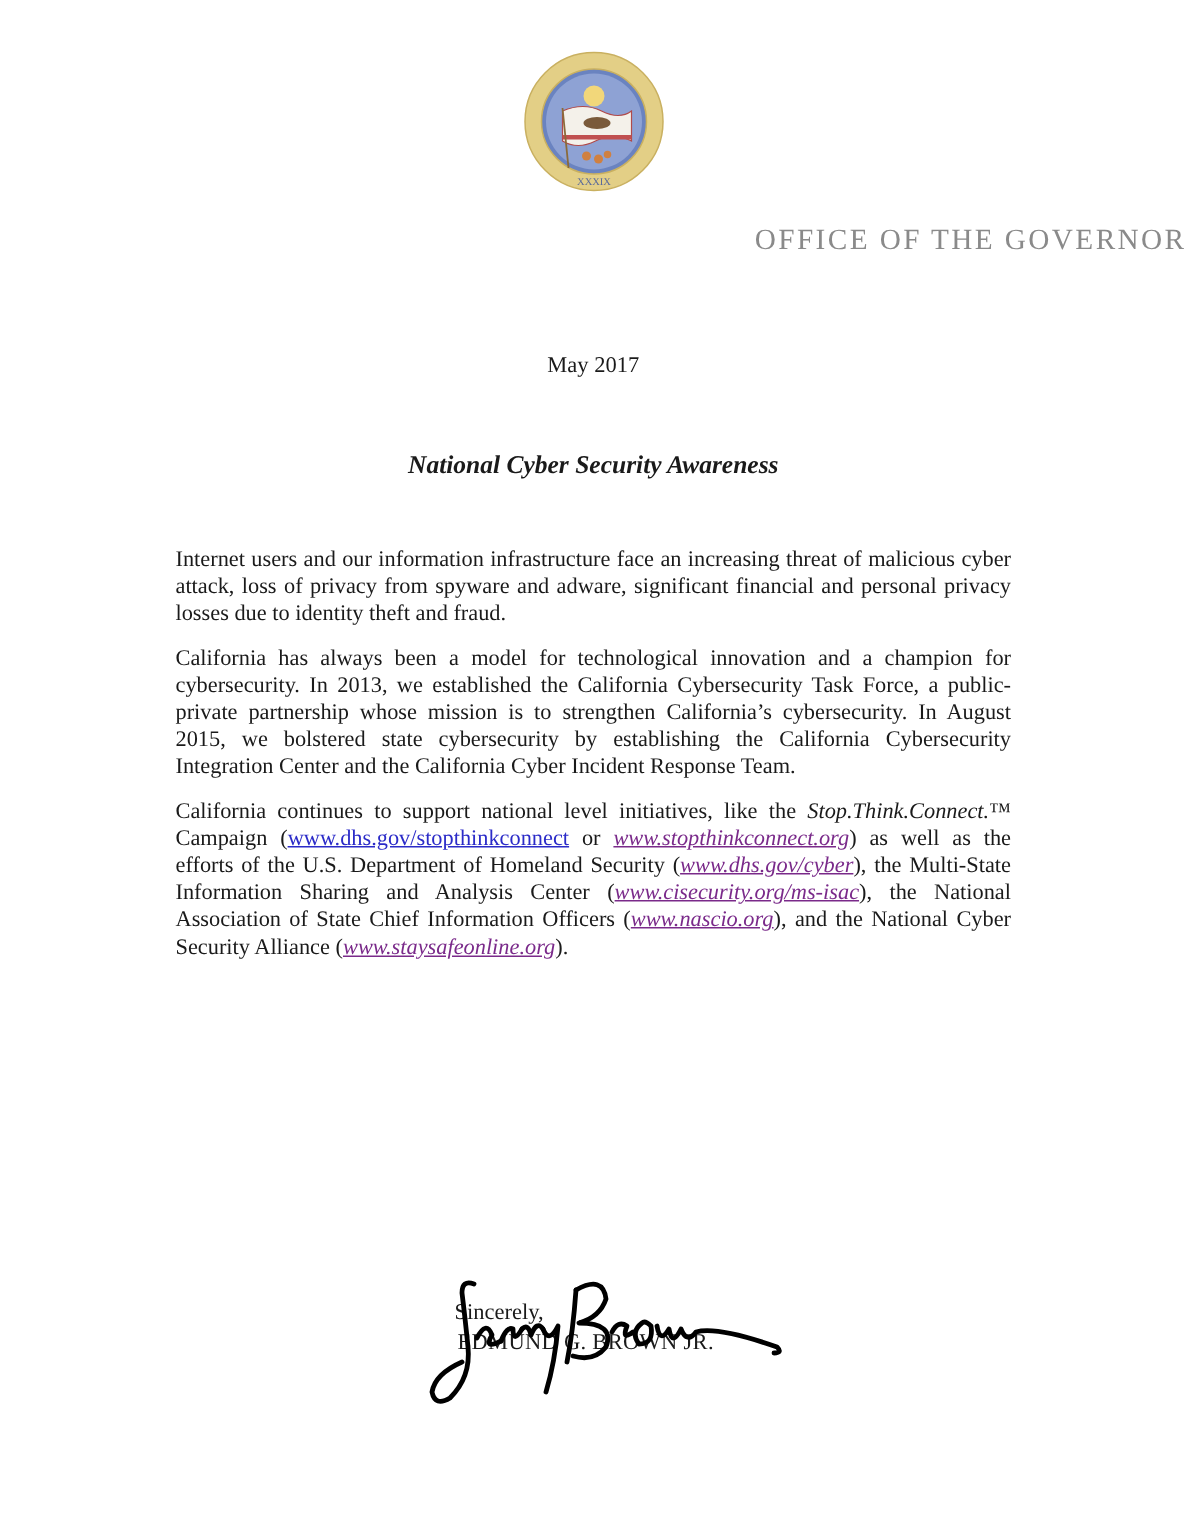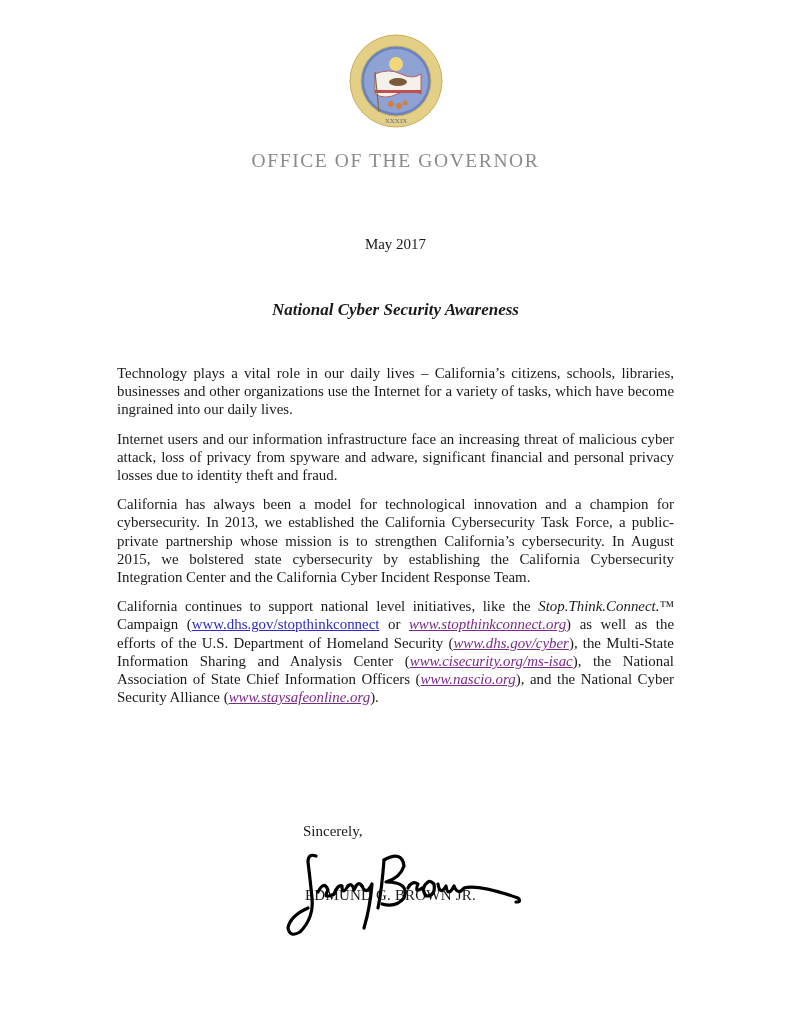--- a/index.html
+++ b/index.html
@@ -1,25 +1,25 @@
 <!DOCTYPE html>
 <html><head>
 <meta charset="utf-8">
 <style>
   html, body { margin:0; padding:0; background:#ffffff; }
   body { width:791px; height:1024px; position:relative; overflow:hidden; font-family:"Liberation Serif", serif; color:#1a1a1a; }
   .seal { position:absolute; left:349px; top:34px; width:94px; height:94px; }
-  .office { position:absolute; left:0; width:791px; top:150px; text-align:center; font-size:19.5px; letter-spacing:1.6px; color:#8a8a8a; }
+  .office { position:absolute; left:0; width:791px; top:150px; text-align:right; font-size:19.5px; letter-spacing:1.6px; color:#8a8a8a; }
   .date { position:absolute; left:0; width:791px; top:236px; text-align:center; font-size:15px; }
   .title { position:absolute; left:0; width:791px; top:300px; text-align:center; font-size:17px; font-weight:bold; font-style:italic; }
   .body { position:absolute; left:117px; width:557px; top:364px; font-size:14.9px; line-height:18.2px; text-align:justify; }
   .body p { margin:0 0 11px 0; }
   .lnk-blue { color:#2b2bc8; text-decoration:underline; }
   .lnk-purple { color:#7a2a8a; text-decoration:underline;font-style:italic; }
-  .closing { position:absolute; left:303px; top:823px; font-size:15px; }
+  .closing { position:absolute; left:303px; top:867px; font-size:15px; }
   .sig { position:absolute; left:278px; top:848px; width:250px; height:90px; }
   .signame { position:absolute; left:305px; top:887px; font-size:15px; letter-spacing:0.2px; }
 </style>
 </head>
 <body>
 
 <svg class="seal" viewBox="0 0 94 94">
   <circle cx="47" cy="47" r="46" fill="#e3cf86" stroke="#c9b060" stroke-width="1"></circle>
   <circle cx="47" cy="47" r="35" fill="#6a83c0" stroke="#c9b060" stroke-width="1"></circle>
   <circle cx="47" cy="47" r="32" fill="#8ea2d4"></circle>
@@ -34,21 +34,20 @@
   <text x="47" y="89" text-anchor="middle" font-size="7" fill="#5a6a9a" font-family="Liberation Serif, serif">XXXIX</text>
 </svg>
 
 <div class="office">OFFICE OF THE GOVERNOR</div>
 
 <div class="date">May 2017</div>
 
 <div class="title">National Cyber Security Awareness</div>
 
 <div class="body">
-  <p>Technology plays a vital role in our daily lives – California’s citizens, schools, libraries, businesses and other organizations use the Internet for a variety of tasks, which have become ingrained into our daily lives.</p>
   <p>Internet users and our information infrastructure face an increasing threat of malicious cyber attack, loss of privacy from spyware and adware, significant financial and personal privacy losses due to identity theft and fraud.</p>
   <p>California has always been a model for technological innovation and a champion for cybersecurity. In 2013, we established the California Cybersecurity Task Force, a public-private partnership whose mission is to strengthen California’s cybersecurity. In August 2015, we bolstered state cybersecurity by establishing the California Cybersecurity Integration Center and the California Cyber Incident Response Team.</p>
   <p><span>California continues to support national level initiatives, like the </span><i>Stop.Think.Connect.</i><span>™</span><span> Campaign (</span><a class="lnk-blue">www.dhs.gov/stopthinkconnect</a><span> or </span><a class="lnk-purple">www.stopthinkconnect.org</a><span>) as well as the efforts of the U.S. Department of Homeland Security (</span><a class="lnk-purple">www.dhs.gov/cyber</a><span>), the Multi-State Information Sharing and Analysis Center (</span><a class="lnk-purple">www.cisecurity.org/ms-isac</a><span>), the National Association of State Chief Information Officers (</span><a class="lnk-purple">www.nascio.org</a><span>), and the National Cyber Security Alliance (</span><a class="lnk-purple">www.staysafeonline.org</a><span>).</span></p>
 </div>
 
 <div class="closing">Sincerely,</div>
 
 <div class="signame">EDMUND G. BROWN JR.</div>
 
 <svg class="sig" viewBox="0 0 250 90">

